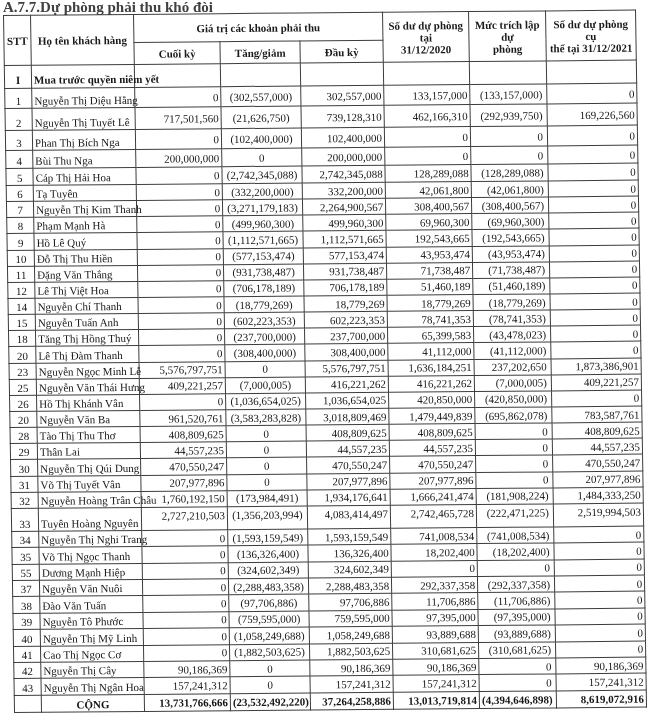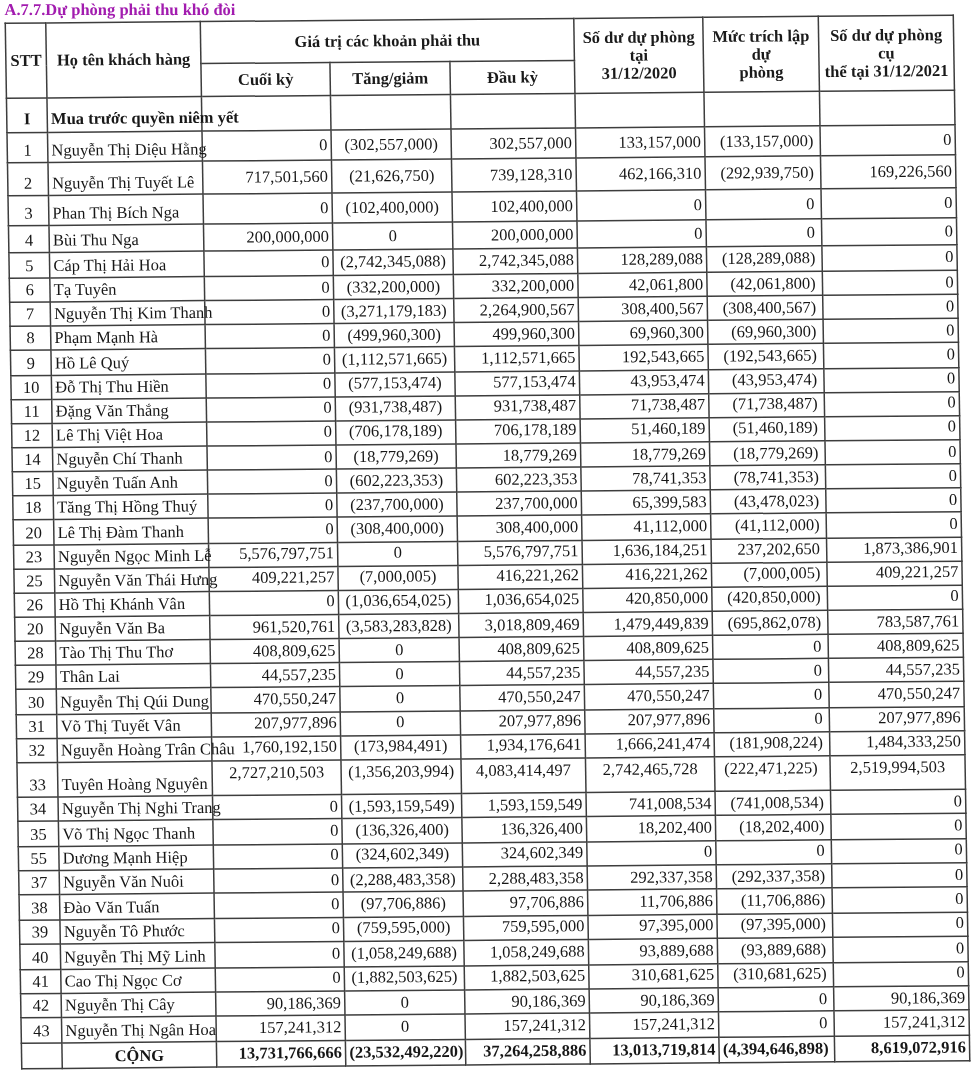--- a/index.html
+++ b/index.html
@@ -3,22 +3,22 @@
 <meta charset="utf-8">
 <style>
   html, body { margin: 0; padding: 0; background: #ffffff; }
   body {
     width: 652px; height: 713px; overflow: hidden; position: relative;
     font-family: "Liberation Serif", "DejaVu Serif", serif;
     color: #171717;
   }
   .title {
     position: absolute; left: 3px; top: 0px;
-    font-weight: bold; font-size: 11px; line-height: 15px; white-space: nowrap;
-    color: #a21caf;
+    font-weight: bold; font-size: 15px; line-height: 15px; white-space: nowrap;
+    color: #404040;
   }
   .sheet {
     position: absolute; left: 3px; top: 15px; width: 632px;
     transform-origin: 0 0;
     transform: matrix(1, -0.0085, 0.0158, 1, 0, 0);
   }
   table { border-collapse: collapse; table-layout: fixed; width: 632px; }
   th, td {
     border: 1px solid #3d3d3d;
     font-size: 11px; line-height: 12px;
@@ -31,21 +31,21 @@
   }
   tr.h1 { height: 28px; }
   tr.h2 { height: 22px; }
   tr.section { height: 23px; }
   tr.section td { vertical-align: bottom; padding-bottom: 2px; font-weight: bold; }
   td.c-stt { text-align: center; vertical-align: bottom; padding-bottom: 1px; }
   td.c-name { text-align: left; vertical-align: bottom; padding-bottom: 1px; }
   td.num { text-align: right; vertical-align: middle; padding-right: 2px; }
   td.c-tang { text-align: center; }
   td.c-muc { padding-right: 4px; }
-  tr.top-num td.num { vertical-align: top; padding-top: 2px; text-align: center; }
+  tr.top-num td.num { vertical-align: top; padding-top: 2px; }
   tr.total { height: 17px; }
   tr.total td { font-weight: bold; }
   tr.total td.c-name { text-align: center; }
 </style>
 </head>
 <body>
 
 <div class="title">A.7.7.Dự phòng phải thu khó đòi</div>
 
 <div class="sheet">

